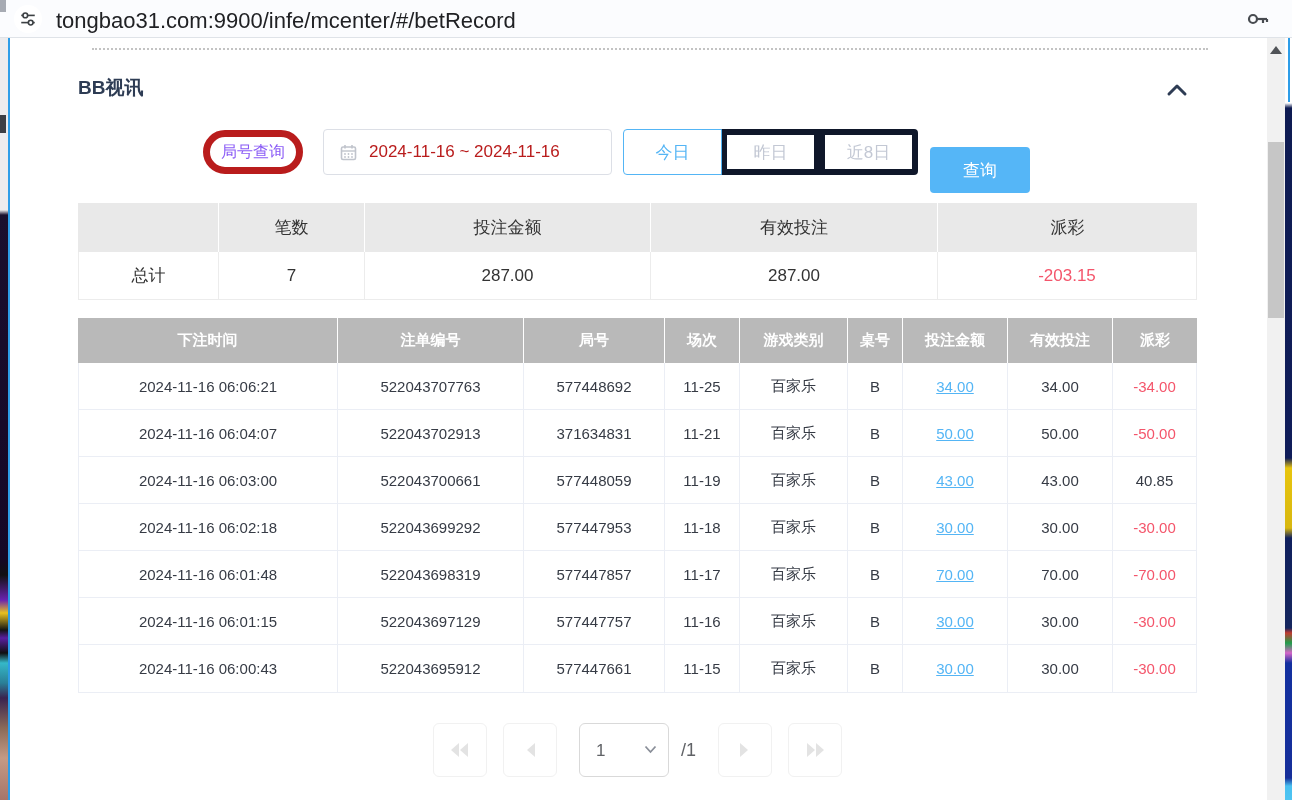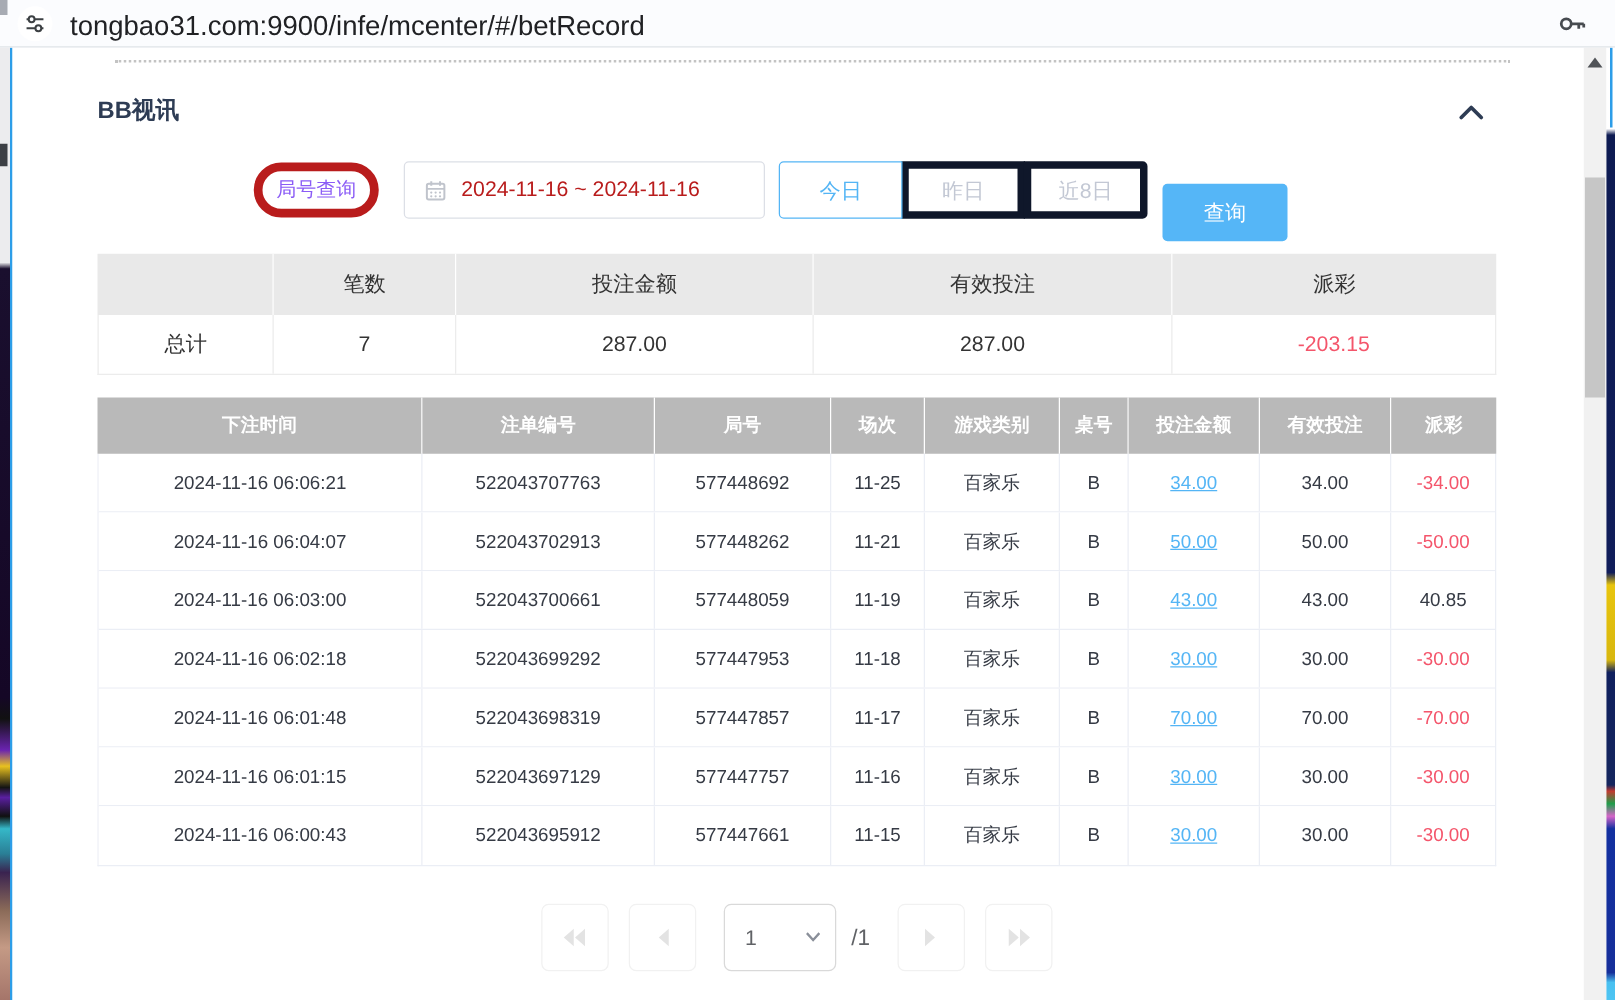--- a/index.html
+++ b/index.html
@@ -233,21 +233,21 @@
           <div class="tcell c5">B</div>
           <div class="tcell c6">
             <span class="amount-link">34.00</span>
           </div>
           <div class="tcell c7">34.00</div>
           <div class="tcell c8 neg">-34.00</div>
         </div>
         <div class="trow">
           <div class="tcell c0">2024-11-16 06:04:07</div>
           <div class="tcell c1">522043702913</div>
-          <div class="tcell c2">577448262</div>
+          <div class="tcell c2">371634831</div>
           <div class="tcell c3">11-21</div>
           <div class="tcell c4">百家乐</div>
           <div class="tcell c5">B</div>
           <div class="tcell c6">
             <span class="amount-link">50.00</span>
           </div>
           <div class="tcell c7">50.00</div>
           <div class="tcell c8 neg">-50.00</div>
         </div>
         <div class="trow">

